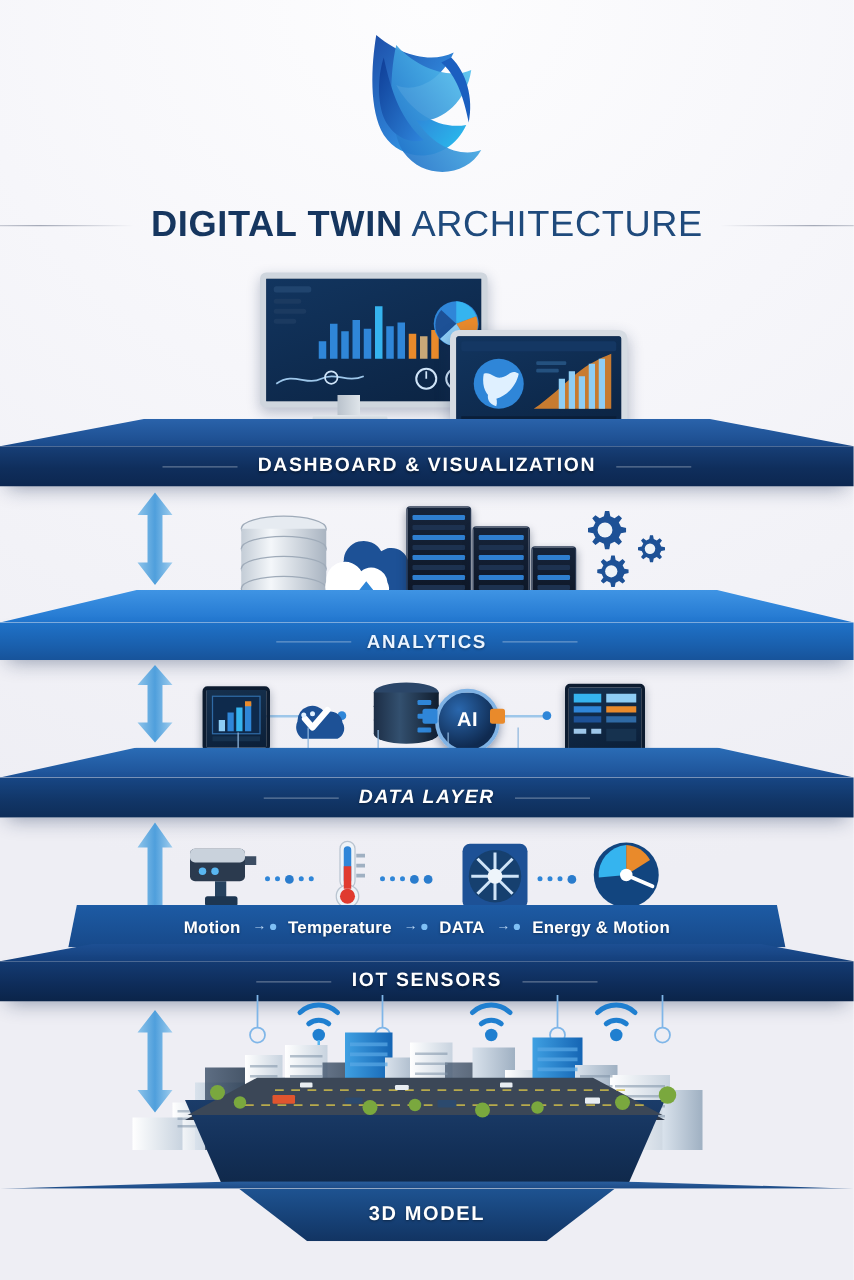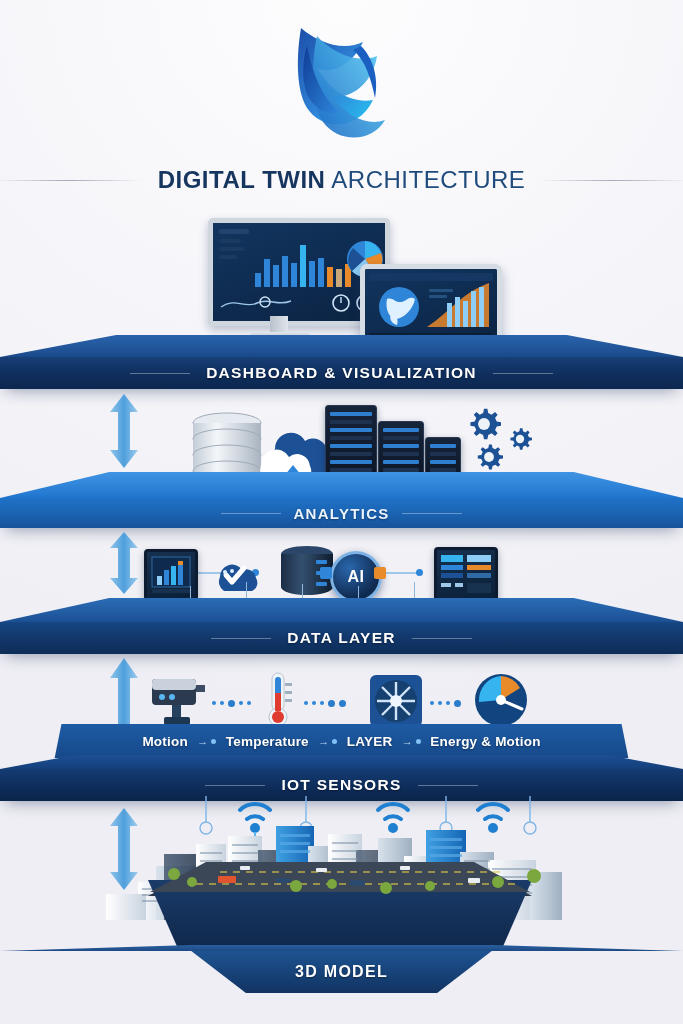--- a/index.html
+++ b/index.html
@@ -11,21 +11,21 @@
     position:relative;
   }
   .stage{position:absolute;inset:0;}
 
   
   .logo{position:absolute;left:0;right:0;top:12px;height:140px;display:flex;justify-content:center;}
   .title-row{position:absolute;left:0;right:0;top:160px;height:40px;display:flex;align-items:center;justify-content:center;gap:14px;}
   .rule{height:1px;flex:0 0 auto;background:linear-gradient(90deg,rgba(160,165,180,0) 0%,rgba(150,156,172,.85) 50%,rgba(160,165,180,0) 100%);}
   .rule.l{width:150px;}
   .rule.r{width:150px;}
-  .title{white-space:nowrap;font-size:24px;letter-spacing:.5px;line-height:1;}
+  .title{white-space:nowrap;font-size:29px;letter-spacing:.5px;line-height:1;}
   .title .t1{font-weight:700;color:#16365f;}
   .title .t2{font-weight:400;color:#1f4a7c;}
 
   
   .layer{position:absolute;left:0;right:0;}
   .slab{position:relative;width:100%;height:100%;}
   .slab .top{
     position:absolute;left:0;right:0;top:0;height:var(--th,42px);
   }
   .slab .top i{
@@ -50,21 +50,21 @@
   #layer-dashboard .face{background:linear-gradient(180deg,#173f77 0%,#0f2e5c 55%,#0c2750 100%);}
   #layer-dashboard{--th:22px;--fh:32px;--inL:17%;--inR:83%;}
 
   #layer-analytics{top:472px;height:56px;--th:26px;--fh:30px;--inL:16%;--inR:84%;}
   #layer-analytics .top i{background:linear-gradient(180deg,#3f94e4 0%,#2176cf 100%);}
   #layer-analytics .face{background:linear-gradient(180deg,#1f72c8 0%,#1a60ae 60%,#17539a 100%);gap:12px;}
   #layer-analytics .face .lbl{font-size:15px;color:#eaf4ff;}
 
   #layer-data{top:598px;height:56px;--th:24px;--fh:32px;--inL:16%;--inR:84%;}
   #layer-data .top i{background:linear-gradient(180deg,#2a6cb6 0%,#1d5196 100%);}
-  #layer-data .face{background:linear-gradient(180deg,#174684 0%,#113566 60%,#0e2d58 100%);}
+  #layer-data .face{background:linear-gradient(180deg,#174684 0%,#113566 60%,#0e2d58 100%);font-style:italic;}
 
   #layer-iot{top:755px;height:50px;--th:14px;--fh:32px;--inL:11%;--inR:89%;}
   #layer-iot .top i{background:linear-gradient(180deg,#1d4f93 0%,#15407c 100%);}
   #layer-iot .face{background:linear-gradient(180deg,#143b73 0%,#0e2c59 60%,#0b2449 100%);}
 
   #layer-3d{top:945px;height:52px;--th:6px;--fh:42px;--inL:28%;--inR:72%;}
   #layer-3d .top i{background:linear-gradient(180deg,#2a5f9f 0%,#1d4a85 100%);}
   #layer-3d .face{
     background:linear-gradient(180deg,#1e5391 0%,#164075 60%,#123462 100%);
     clip-path:polygon(28% 0%,72% 0%,64% 100%,36% 100%);
@@ -95,21 +95,21 @@
   #analytics-props{position:absolute;left:175px;top:405px;width:360px;height:80px;}
   .db-cyl{position:absolute;width:84px;height:74px;left:10px;top:6px;}
   .cloud-a{position:absolute;left:70px;top:10px;width:110px;height:66px;}
   .rack{position:absolute;border-radius:3px;background:linear-gradient(180deg,#16243a 0%,#0d1626 100%);
     border:1px solid #2b3a53;box-shadow:0 3px 7px rgba(20,35,60,.4);overflow:hidden;}
   .rack .u{position:absolute;left:4px;right:4px;height:4px;background:#1d3250;border-radius:1px;}
   .rack .u.lit{background:#2f7fd0;}
   .gear{position:absolute;}
 
   
-  #data-props{position:absolute;left:134px;top:545px;width:390px;height:58px;}
+  #data-props{position:absolute;left:152px;top:545px;width:390px;height:58px;}
   .dpanel{position:absolute;border-radius:4px;background:linear-gradient(165deg,#16314f 0%,#0b1f38 100%);
     border:3px solid #0c1b2f;box-shadow:0 3px 7px rgba(20,35,60,.35);overflow:hidden;}
   .dline{position:absolute;height:2px;background:#9ec7ea;top:27px;}
   .dnode{position:absolute;width:7px;height:7px;border-radius:50%;background:#2f86d8;top:24px;}
   .aibadge{position:absolute;left:196px;top:6px;width:46px;height:46px;border-radius:50%;
     background:radial-gradient(circle at 35% 30%,#2a67ad,#0f2a50 70%);
     border:3px solid #7fb2e4;display:flex;align-items:center;justify-content:center;
     color:#fff;font-weight:700;font-size:16px;letter-spacing:.5px;
     box-shadow:0 3px 8px rgba(20,40,80,.45);}
 
@@ -517,21 +517,21 @@
         <span class="big"></span>
       </div>
   </div>
 
   <div id="iot-label-band">
     <div class="band">
       <span class="iot-lab">Motion</span>
       <span class="iot-sep">→<b></b></span>
       <span class="iot-lab">Temperature</span>
       <span class="iot-sep">→<b></b></span>
-      <span class="iot-lab">LAYER</span>
+      <span class="iot-lab">DATA</span>
       <span class="iot-sep">→<b></b></span>
       <span class="iot-lab">Energy &amp; Motion</span>
     </div>
   </div>
 
   <div class="layer" id="layer-iot">
     <div class="slab">
       <div class="top">
           <i></i>
         </div>

